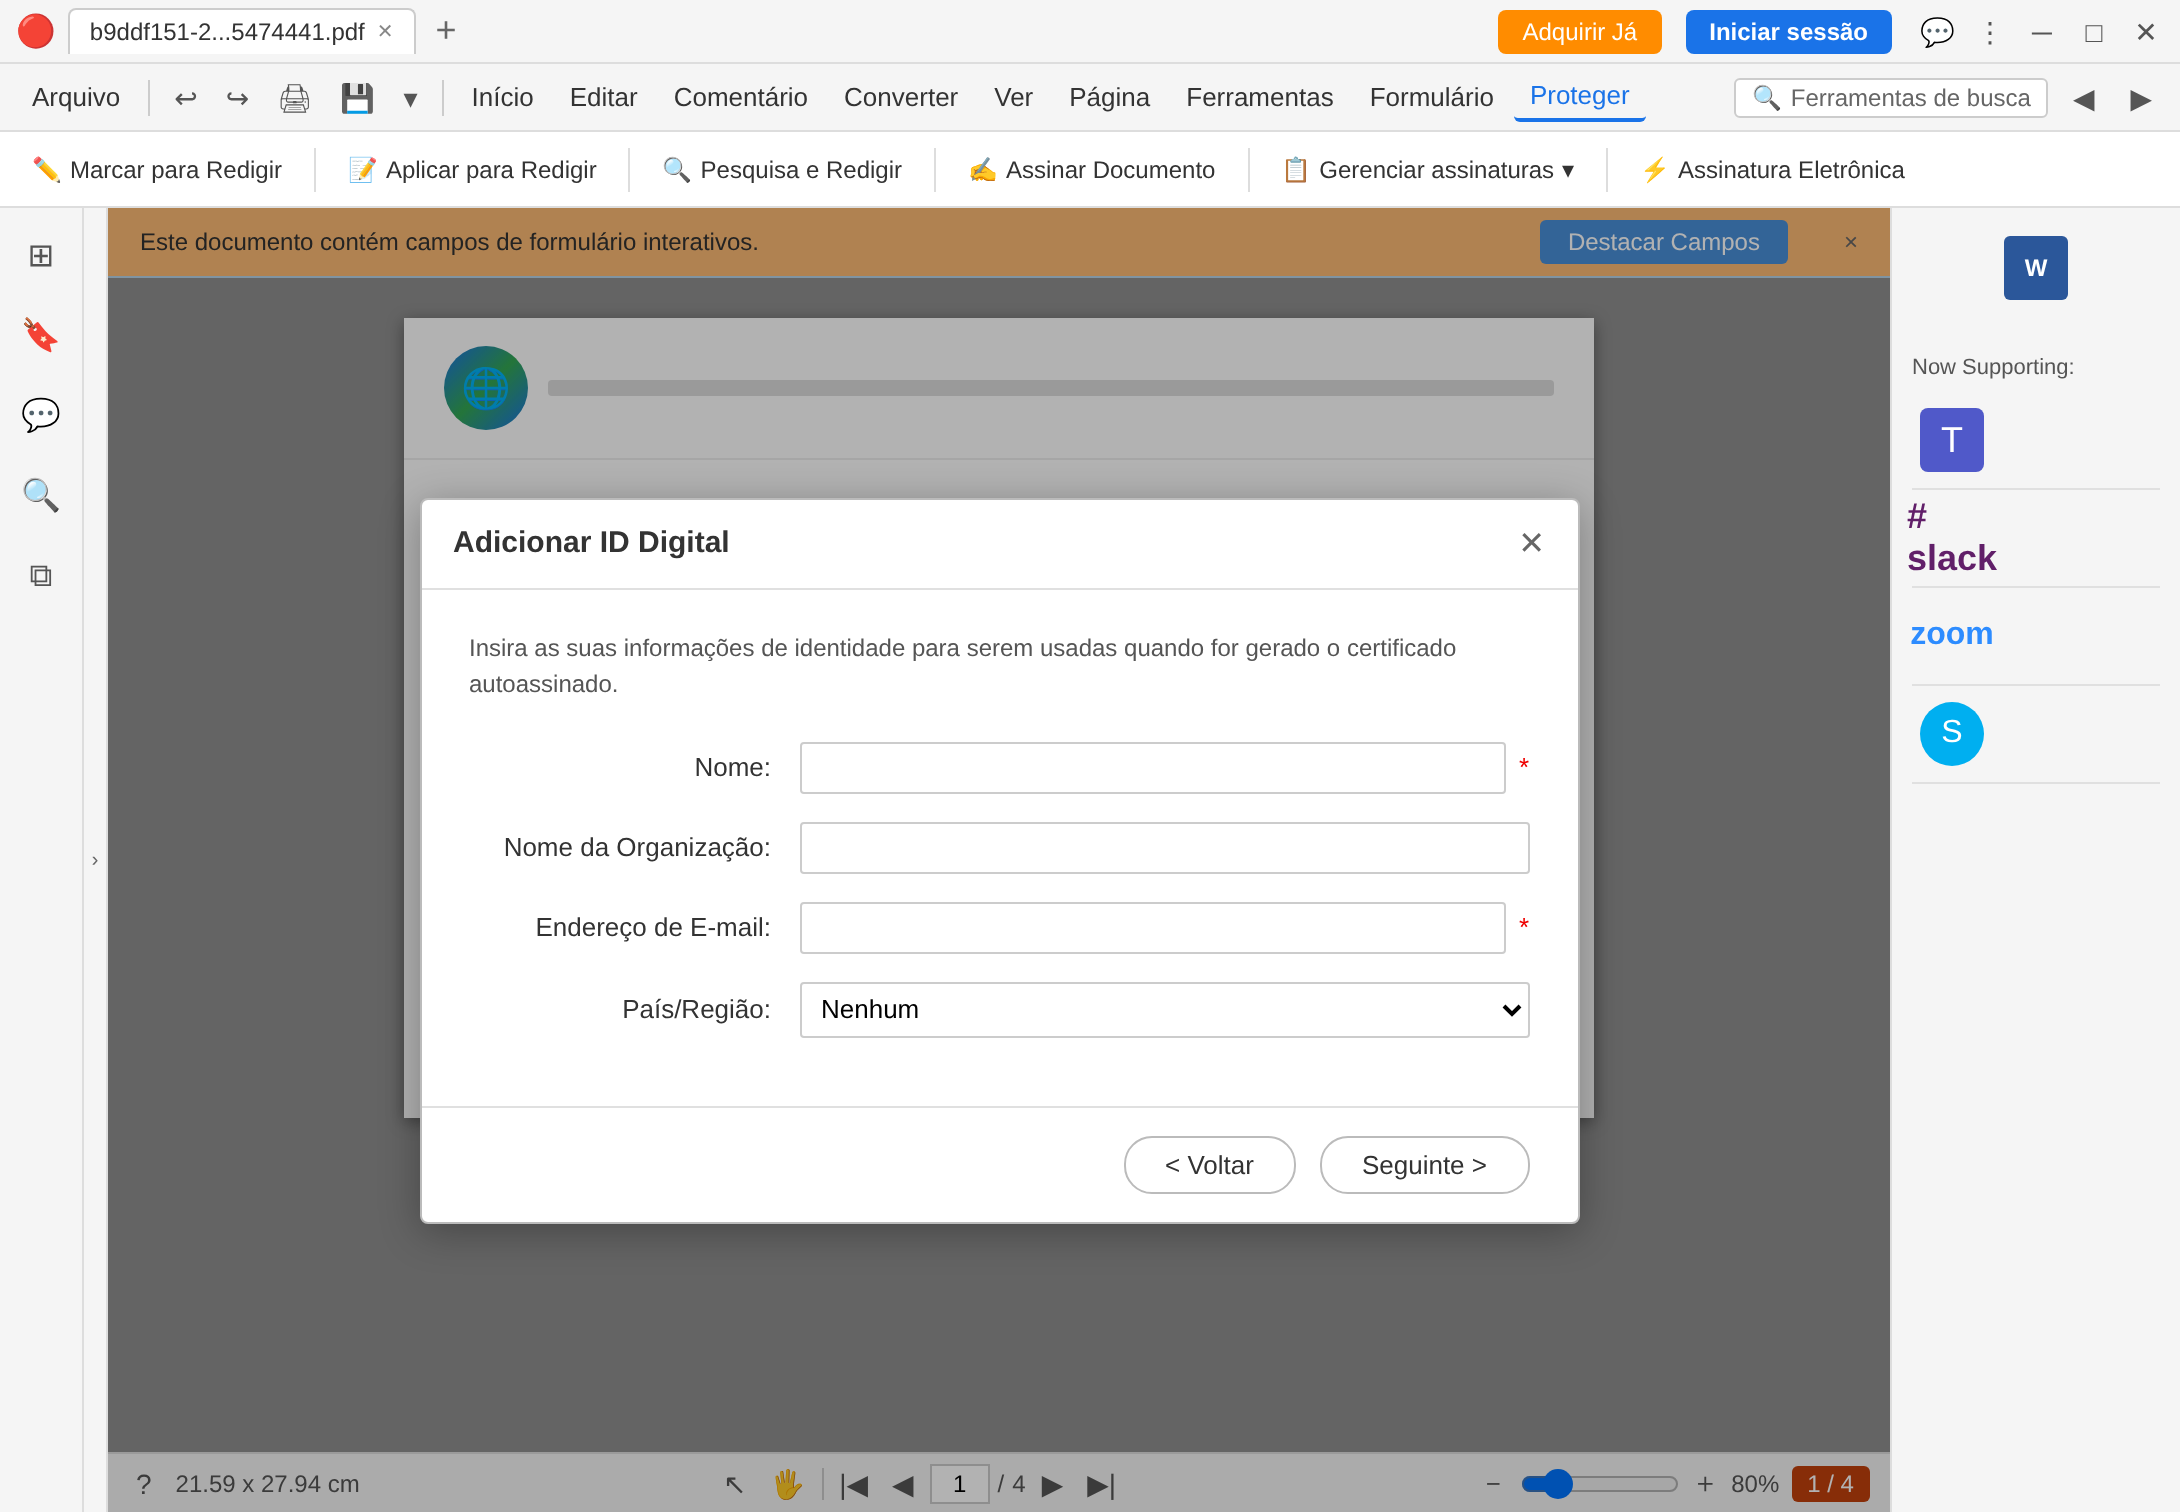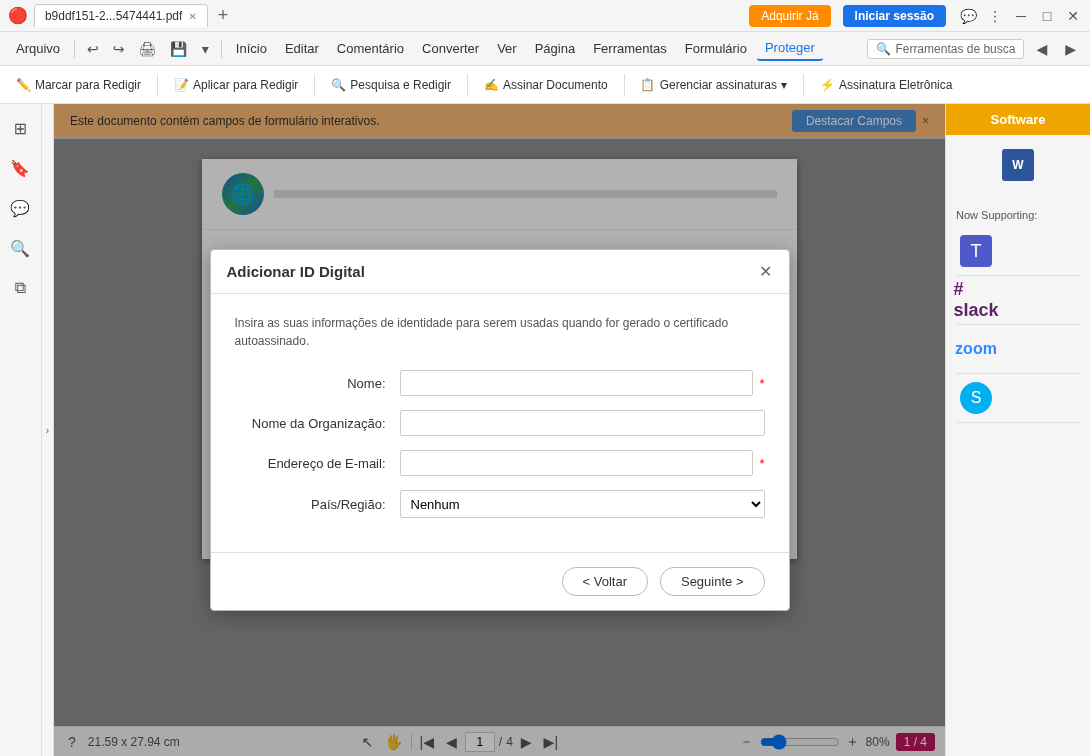--- a/index.html
+++ b/index.html
@@ -87,21 +87,21 @@
 
     
     .bottom-bar { position: absolute; bottom: 0; left: 0; right: 0; background: #f5f5f5; border-top: 1px solid #ddd; height: 30px; display: flex; align-items: center; justify-content: space-between; padding: 0 10px; font-size: 12px; color: #555; z-index: 50; }
     .bottom-left { display: flex; align-items: center; gap: 8px; }
     .bottom-center { display: flex; align-items: center; gap: 4px; }
     .page-nav-btn { background: transparent; border: none; cursor: pointer; color: #555; font-size: 14px; padding: 2px 4px; }
     .page-input { width: 30px; height: 20px; border: 1px solid #ccc; text-align: center; font-size: 12px; }
     .bottom-right { display: flex; align-items: center; gap: 6px; }
     .zoom-btn { background: transparent; border: none; cursor: pointer; color: #555; font-size: 14px; }
     .zoom-slider { width: 80px; }
-    .page-badge { background: #be185d; color: #fff; border-radius: 3px; padding: 2px 8px; font-size: 12px; text-align: center; }
+    .page-badge { background: #c2410c; color: #fff; border-radius: 3px; padding: 2px 8px; font-size: 12px; text-align: center; }
 
     
     .ps-title { font-size: 28px; font-weight: bold; color: #1a1a2e; margin: 10px 0 4px 0; }
     .ps-subtitle { color: #2a7bbf; font-size: 13px; font-weight: bold; margin-bottom: 10px; }
     .ps-two-col { display: flex; gap: 16px; font-size: 11px; color: #444; line-height: 1.5; }
     .ps-col { flex: 1; }
     .globe-icon { width: 42px; height: 42px; border-radius: 50%; background: linear-gradient(135deg, #1a73e8, #34a853, #1a73e8); display: flex; align-items: center; justify-content: center; color: #fff; font-size: 20px; }
   </style>
 </head>
 <body>
@@ -197,21 +197,21 @@
   </div>
 
   <div class="sidebar-arrow">
     <span>›</span>
   </div>
 
   <div class="pdf-area" style="position:relative;">
 
     <div class="notification-bar">
       <span>Este documento contém campos de formulário interativos.</span>
-      <div style="display:flex;align-items:center;gap:6px;">
+      <div style="display:flex;align-items:center;gap:28px;">
         <button class="highlight-btn">Destacar Campos</button>
         <span style="cursor:pointer;color:#666;">×</span>
       </div>
     </div>
 
     <div class="pdf-doc">
 
       <div style="display:flex;align-items:center;gap:10px;padding:14px 20px;border-bottom:1px solid #eee;">
         <div class="globe-icon">🌐</div>
         <div style="flex:1;background:#ddd;height:8px;border-radius:2px;"></div>
@@ -297,21 +297,20 @@
         <button class="zoom-btn">－</button>
         <input type="range" class="zoom-slider" min="10" max="500" value="100" style="">
         <button class="zoom-btn">＋</button>
         <span>80%</span>
         <span class="page-badge">1 / 4</span>
       </div>
     </div>
   </div>
 
   <div class="right-panel">
-    <div class="right-panel-header">Software</div>
     <div style="text-align:center;padding:6px;">
       <div class="word-icon">W</div>
     </div>
     <div class="right-panel-content">
       <p class="panel-sub">Now Supporting:</p>
 
       <div class="service-item">
         <div class="service-logo" style="background:#5059c9;border-radius:4px;color:#fff;font-size:18px;width:32px;height:32px;display:flex;align-items:center;justify-content:center;">T</div>
       </div>
 

